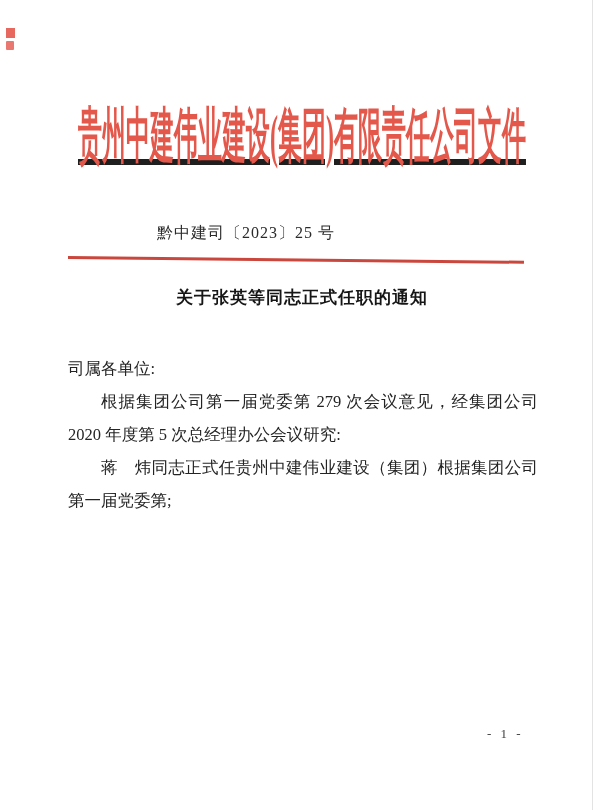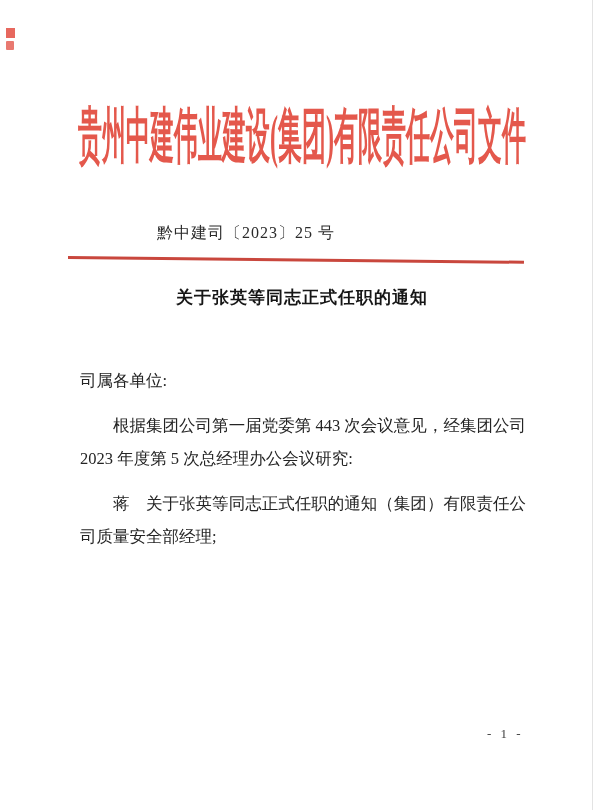--- a/index.html
+++ b/index.html
@@ -25,20 +25,21 @@
   .cm2 { left: 6px; top: 41px; width: 8px; height: 9px;  opacity: .8; border-radius: 1px; }
 
   
   .letterhead {
     position: absolute;
     top: 96px;
     left: 0;
     width: 604px;
     display: flex;
     justify-content: center;
+    text-decoration: underline;
   }
   .letterhead-text {
     font-size: 60px;
     line-height: 80px;
     font-weight: bold;
     color: #e4584c;
     white-space: nowrap;
     transform: scaleX(0.40);
   }
 
@@ -80,21 +81,21 @@
   .doc-body {
     position: absolute;
     top: 352px;
     left: 68px;
     width: 470px;
     font-size: 16.5px;
     line-height: 33px;
     text-align: justify;
     color: #242424;
   }
-  .doc-body p { margin: 12px; }
+  .doc-body p { margin: 0; }
   .para { text-indent: 2em; }
 
   .page-number {
     position: absolute;
     top: 726px;
     left: 487px;
     font-size: 13px;
     letter-spacing: 3px;
     color: #3f3f3f;
     white-space: pre;
@@ -124,21 +125,21 @@
   </div>
 
   <div class="doc-number">黔中建司〔2023〕25 号</div>
 
   <div class="red-rule"></div>
 
   <h1 class="doc-title">关于张英等同志正式任职的通知</h1>
 
   <div class="doc-body">
     <p class="salutation">司属各单位:</p>
-    <p class="para">根据集团公司第一届党委第 443 次会议意见，经集团公司 2023 年度第 5 次总经理办公会议研究:</p>
-    <p class="para">蒋　关于张英等同志正式任职的通知（集团）有限责任公司质量安全部经理;</p>
+    <p class="para">根据集团公司第一届党委第 279 次会议意见，经集团公司 2020 年度第 5 次总经理办公会议研究:</p>
+    <p class="para">蒋　炜同志正式任贵州中建伟业建设（集团）根据集团公司第一届党委第;</p>
   </div>
 
   <div class="page-number">- 1 -</div>
 
   <div class="page-edge"></div>
 
 </div>
 
 </body></html>

